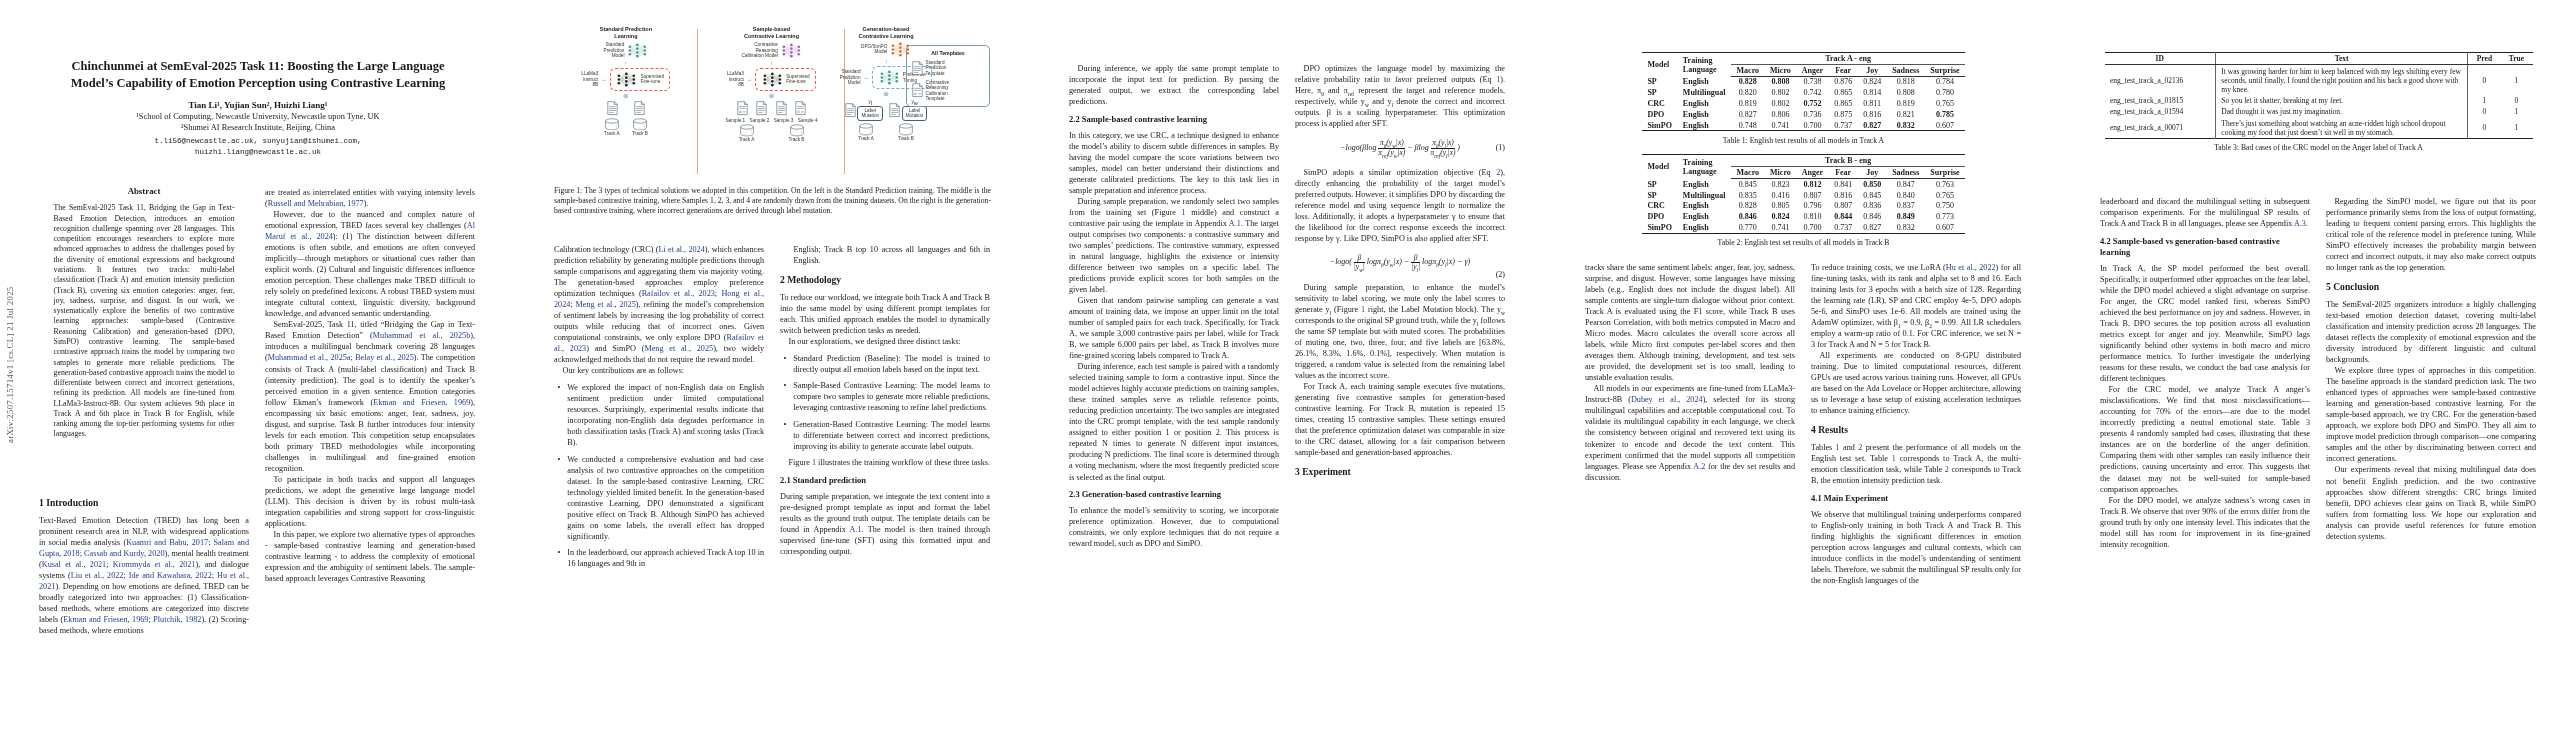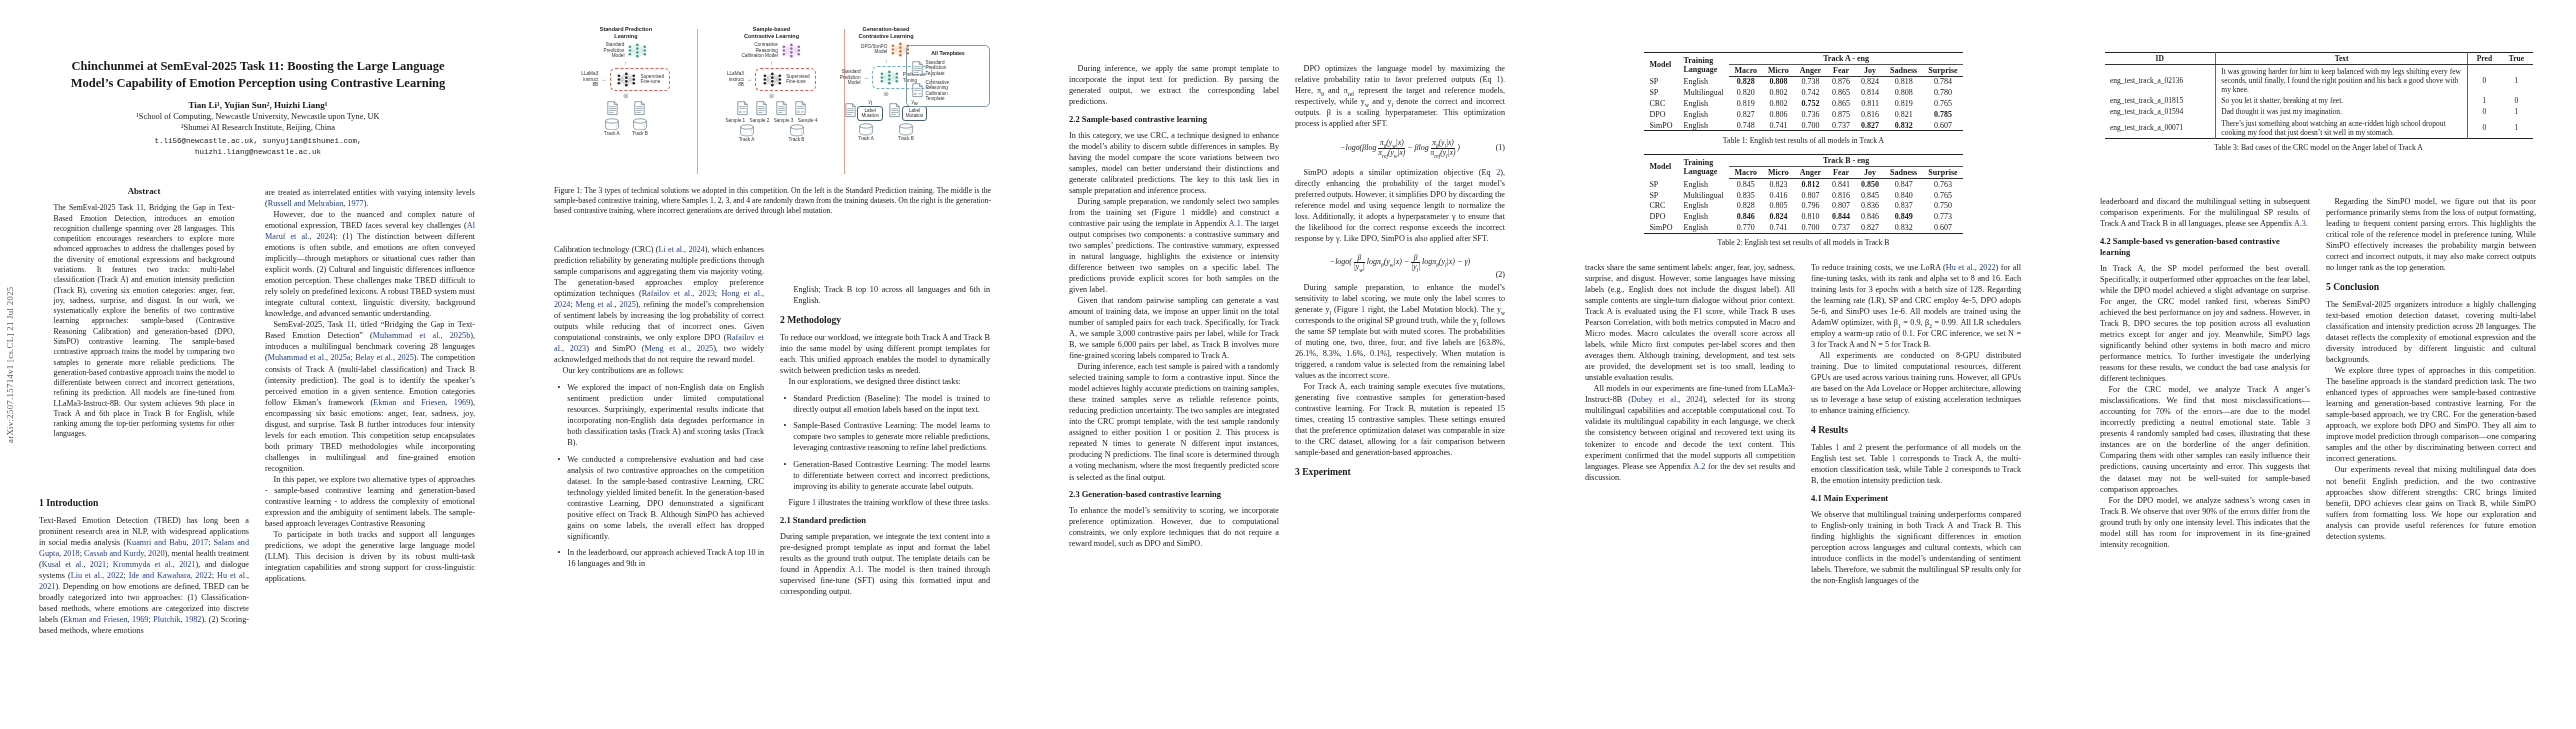--- a/index.html
+++ b/index.html
@@ -13,21 +13,21 @@
   .colL{left:39px}.colR{left:265px}
   .col p{margin:0;text-indent:8.5px;}
   .col p.ni{text-indent:0;}
   .sec{font-size:9.6px;font-weight:bold;text-align:left;text-indent:0;margin:8px 0 4.9px;}
   .ssec{font-size:8.5px;font-weight:bold;text-align:left;text-indent:0;margin:6.7px 0 4.3px;}
   .cite{color:#26418f;}
   sub{font-size:5.5px;line-height:0;}
   .bitem{display:flex;margin:5.5px 0 5.5px 3.6px;}
   .bdot{width:9.7px;flex:0 0 9.7px;}
   .btxt{flex:1;text-align:justify;}
-  .bcont{padding-left:13.4px;margin-top:40px;}
+  .bcont{padding-left:13.4px;}
 
   
   .watermark{position:absolute;left:4.9px;top:0;height:729px;width:16px;
      writing-mode:vertical-rl;transform:rotate(180deg);text-align:center;
      font-size:8.8px;color:#555;letter-spacing:0.3px;}
   .titleblock{position:absolute;left:27px;top:58px;width:462px;text-align:center;}
   .title{font-size:12.5px;font-weight:bold;line-height:1.32;}
   .authors{margin-top:9px;font-size:9px;font-weight:bold;}
   .affil{margin-top:1.8px;font-size:8.4px;}
   .emails{margin-top:4.3px;font-family:"Liberation Mono","DejaVu Sans Mono",monospace;font-size:7.5px;line-height:1.5;text-align:center;}
@@ -72,21 +72,21 @@
 
   
   .tblwrap{position:absolute;left:39px;width:437px;}
   table{border-collapse:collapse;margin:0 auto;}
   .restable{font-size:8px;border-top:0.9px solid #222;border-bottom:0.9px solid #222;}
   .restable th,.restable td{padding:0.9px 5.5px;text-align:center;font-weight:normal;white-space:pre-line;}
   .restable th{font-weight:bold;}
   .restable .thL{text-align:left;}
   .restable thead tr:last-child th{border-bottom:0.6px solid #333;}
   .restable .grp{border-bottom:0.5px solid #555;}
-  .restable td.c0,.restable td.c1{text-align:left;}
+  .restable td.c0,.restable td.c1{text-align:left;font-weight:bold;}
   .tcap{text-align:center;font-size:7.7px;margin:4.3px 0 9.7px;}
   .badtable{font-size:7.5px;border-top:0.9px solid #222;border-bottom:0.9px solid #222;width:428px;}
   .badtable th{font-weight:bold;border-bottom:0.5px solid #333;padding:1.2px 3.6px;}
   .badtable td{padding:1.2px 5.5px;vertical-align:middle;}
   .badtable td.c0{width:102px;border-right:0.5px solid #666;text-align:left;}
   .badtable td.c1{width:261px;border-right:0.5px solid #666;text-align:left;border-left:0.5px solid #666;}
   .badtable td.c2,.badtable td.c3{width:22px;text-align:center;}
   .badtable th.h1{border-left:0.5px solid #666;border-right:0.5px solid #666;}
 </style>
 </head>
@@ -114,22 +114,22 @@
       <div class="abstext">The SemEval-2025 Task 11, Bridging the Gap in Text-Based Emotion Detection, introduces an emotion recognition challenge spanning over 28 languages. This competition encourages researchers to explore more advanced approaches to address the challenges posed by the diversity of emotional expressions and background variations. It features two tracks: multi-label classification (Track A) and emotion intensity prediction (Track B), covering six emotion categories: anger, fear, joy, sadness, surprise, and disgust. In our work, we systematically explore the benefits of two contrastive learning approaches: sample-based (Contrastive Reasoning Calibration) and generation-based (DPO, SimPO) contrastive learning. The sample-based contrastive approach trains the model by comparing two samples to generate more reliable predictions. The generation-based contrastive approach trains the model to differentiate between correct and incorrect generations, refining its prediction. All models are fine-tuned from LLaMa3-Instruct-8B. Our system achieves 9th place in Track A and 6th place in Track B for English, while ranking among the top-tier performing systems for other languages.</div>
     </div>
     <div class="col colL" style="top:489px">
       <div class="sec">1    Introduction</div>
       <p class="ni">Text-Based Emotion Detection (TBED) has long been a prominent research area in NLP, with widespread applications in social media analysis (<span class="cite">Kuamri and Babu</span>, <span class="cite">2017</span>; <span class="cite">Salam and Gupta</span>, <span class="cite">2018</span>; <span class="cite">Cassab and Kurdy</span>, <span class="cite">2020</span>), mental health treatment (<span class="cite">Kusal et al.</span>, <span class="cite">2021</span>; <span class="cite">Krommyda et al.</span>, <span class="cite">2021</span>), and dialogue systems (<span class="cite">Liu et al.</span>, <span class="cite">2022</span>; <span class="cite">Ide and Kawahara</span>, <span class="cite">2022</span>; <span class="cite">Hu et al.</span>, <span class="cite">2021</span>). Depending on how emotions are defined, TBED can be broadly categorized into two approaches: (1) Classification-based methods, where emotions are categorized into discrete labels (<span class="cite">Ekman and Friesen</span>, <span class="cite">1969</span>; <span class="cite">Plutchik</span>, <span class="cite">1982</span>). (2) Scoring-based methods, where emotions</p>
     </div>
     <div class="col colR" style="top:187px">
       <p class="ni">are treated as interrelated entities with varying intensity levels (<span class="cite">Russell and Mehrabian</span>, <span class="cite">1977</span>).</p>
       <p>However, due to the nuanced and complex nature of emotional expression, TBED faces several key challenges (<span class="cite">Al Maruf et al.</span>, <span class="cite">2024</span>): (1) The distinction between different emotions is often subtle, and emotions are often conveyed implicitly—through metaphors or situational cues rather than explicit words. (2) Cultural and linguistic differences influence emotion perception. These challenges make TBED difficult to rely solely on predefined lexicons. A robust TBED system must integrate cultural context, linguistic diversity, background knowledge, and advanced semantic understanding.</p>
       <p>SemEval-2025, Task 11, titled “Bridging the Gap in Text-Based Emotion Detection” (<span class="cite">Muhammad et al.</span>, <span class="cite">2025b</span>), introduces a multilingual benchmark covering 28 languages (<span class="cite">Muhammad et al.</span>, <span class="cite">2025a</span>; <span class="cite">Belay et al.</span>, <span class="cite">2025</span>). The competition consists of Track A (multi-label classification) and Track B (intensity prediction). The goal is to identify the speaker’s perceived emotion in a given sentence. Emotion categories follow Ekman’s framework (<span class="cite">Ekman and Friesen</span>, <span class="cite">1969</span>), encompassing six basic emotions: anger, fear, sadness, joy, disgust, and surprise. Task B further introduces four intensity levels for each emotion. This competition setup encapsulates both primary TBED methodologies while incorporating challenges in multilingual and fine-grained emotion recognition.</p>
+      <p>To participate in both tracks and support all languages predictions, we adopt the generative large language model (LLM). This decision is driven by its robust multi-task integration capabilities and strong support for cross-linguistic applications.</p>
       <p>In this paper, we explore two alternative types of approaches - sample-based contrastive learning and generation-based contrastive learning - to address the complexity of emotional expression and the ambiguity of sentiment labels. The sample-based approach leverages Contrastive Reasoning</p>
-      <p>To participate in both tracks and support all languages predictions, we adopt the generative large language model (LLM). This decision is driven by its robust multi-task integration capabilities and strong support for cross-linguistic applications.</p>
     </div>
   </div>
 
   <div class="page" id="p2">
     <div class="figwrap">
       <div class="fsep" style="left:143px"></div>
       <div class="fsep" style="left:290px"></div>
 
       <div class="fpanel" style="left:2.4px;width:139px">
         <div class="ftitle">Standard Prediction<br>Learning</div>

